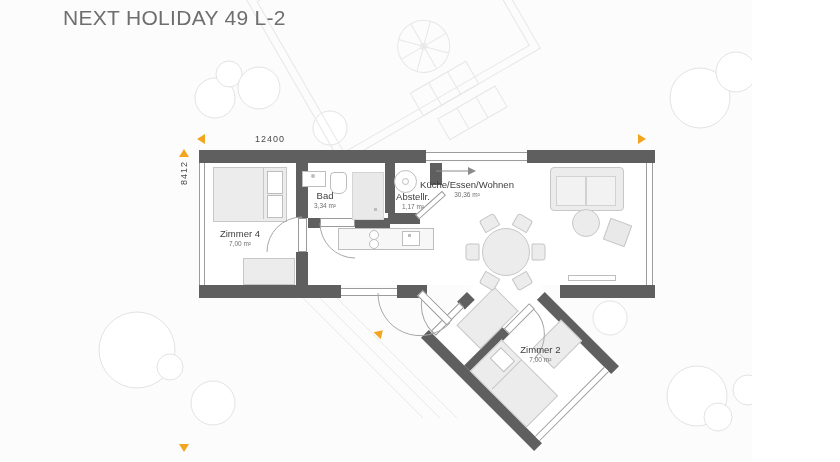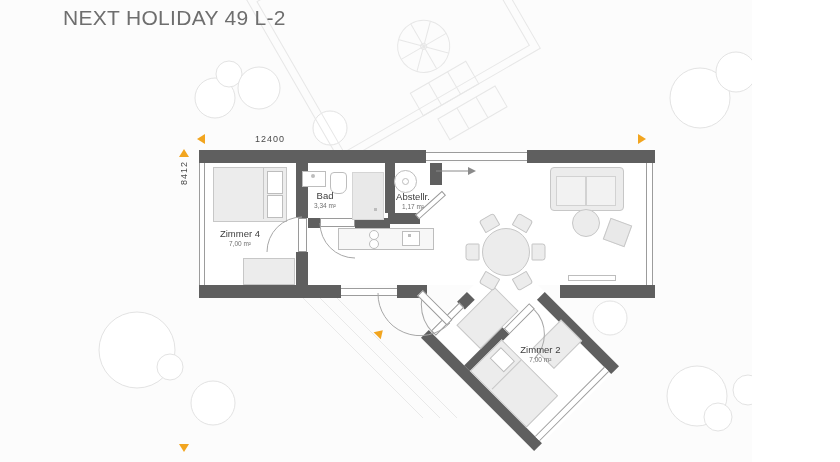--- a/index.html
+++ b/index.html
@@ -186,20 +186,24 @@
     <div class="ar">7,00 m²</div>
   </div>
   <div class="rlabel" style="left:295px;top:191px;width:60px;">
     <div class="nm">Bad</div>
     <div class="ar">3,34 m²</div>
   </div>
   <div class="rlabel" style="left:385px;top:192px;width:56px;">
     <div class="nm">Abstellr.</div>
     <div class="ar">1,17 m²</div>
   </div>
+  <div class="rlabel" style="left:407px;top:180px;width:120px;">
+    <div class="nm">Küche/Essen/Wohnen</div>
+    <div class="ar">30,36 m²</div>
+  </div>
 
   <div class="tri tri-left" style="left:197px;top:134px;"></div>
   <div class="dim" style="left:211px;top:134px;margin-left:44px;">12400</div>
   <div class="tri tri-right" style="left:638px;top:134px;"></div>
   <div class="tri tri-up" style="left:179px;top:149px;"></div>
   <div class="dim" style="left:164px;top:168px;width:40px;text-align:center;transform:rotate(-90deg);">8412</div>
   <div class="tri tri-down" style="left:179px;top:444px;"></div>
 
   <div class="tri tri-right" style="left:376px;top:328px;transform:rotate(-45deg);"></div>
 

